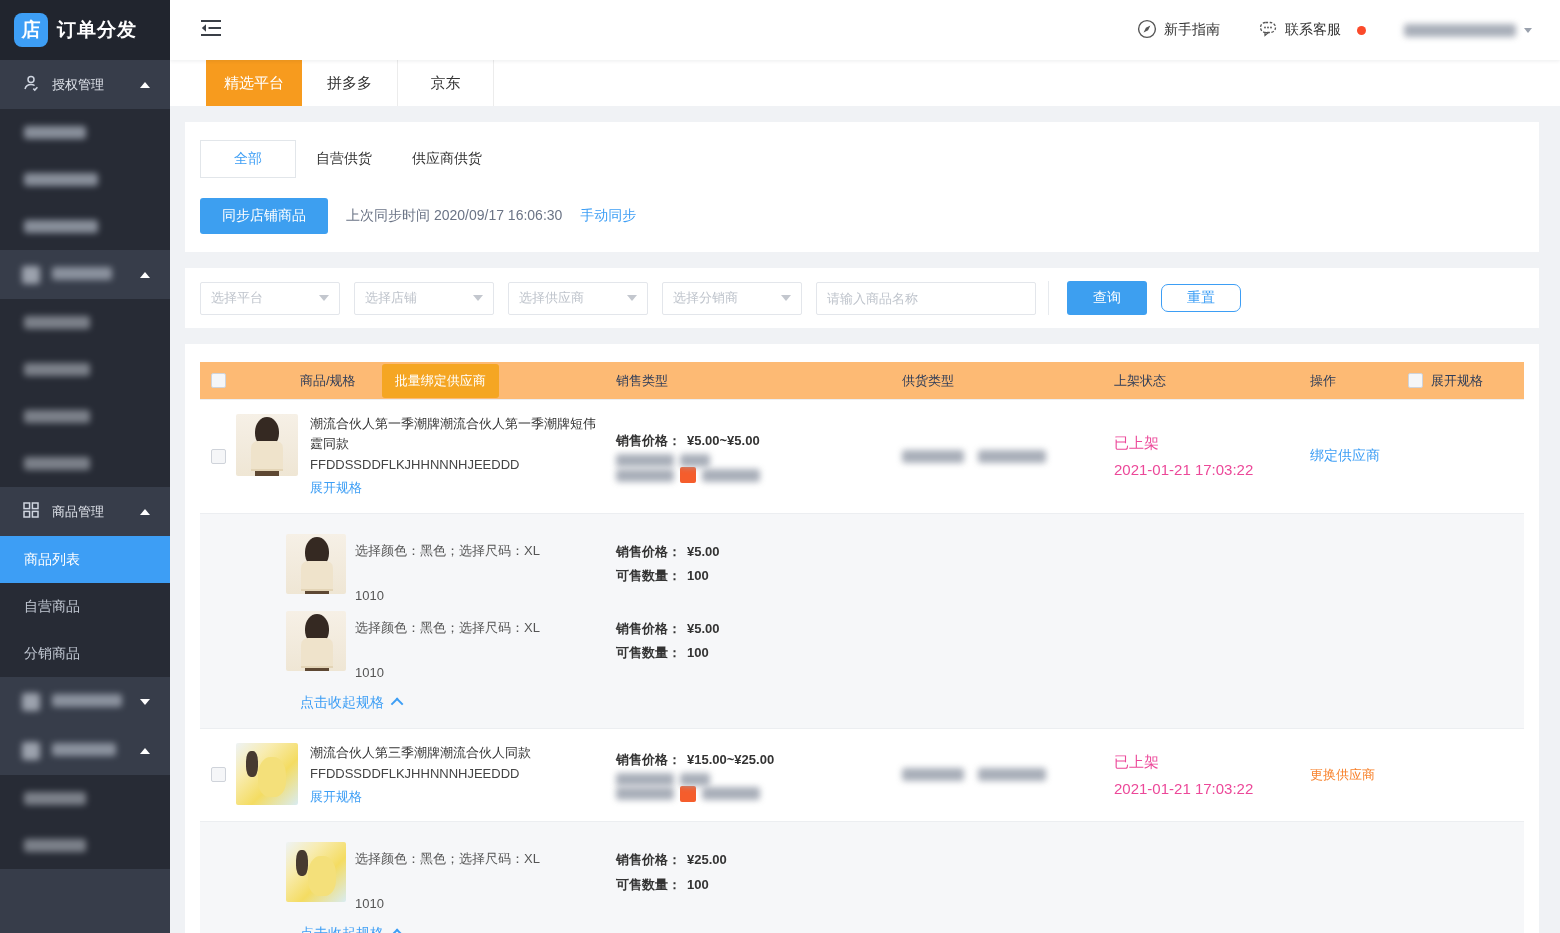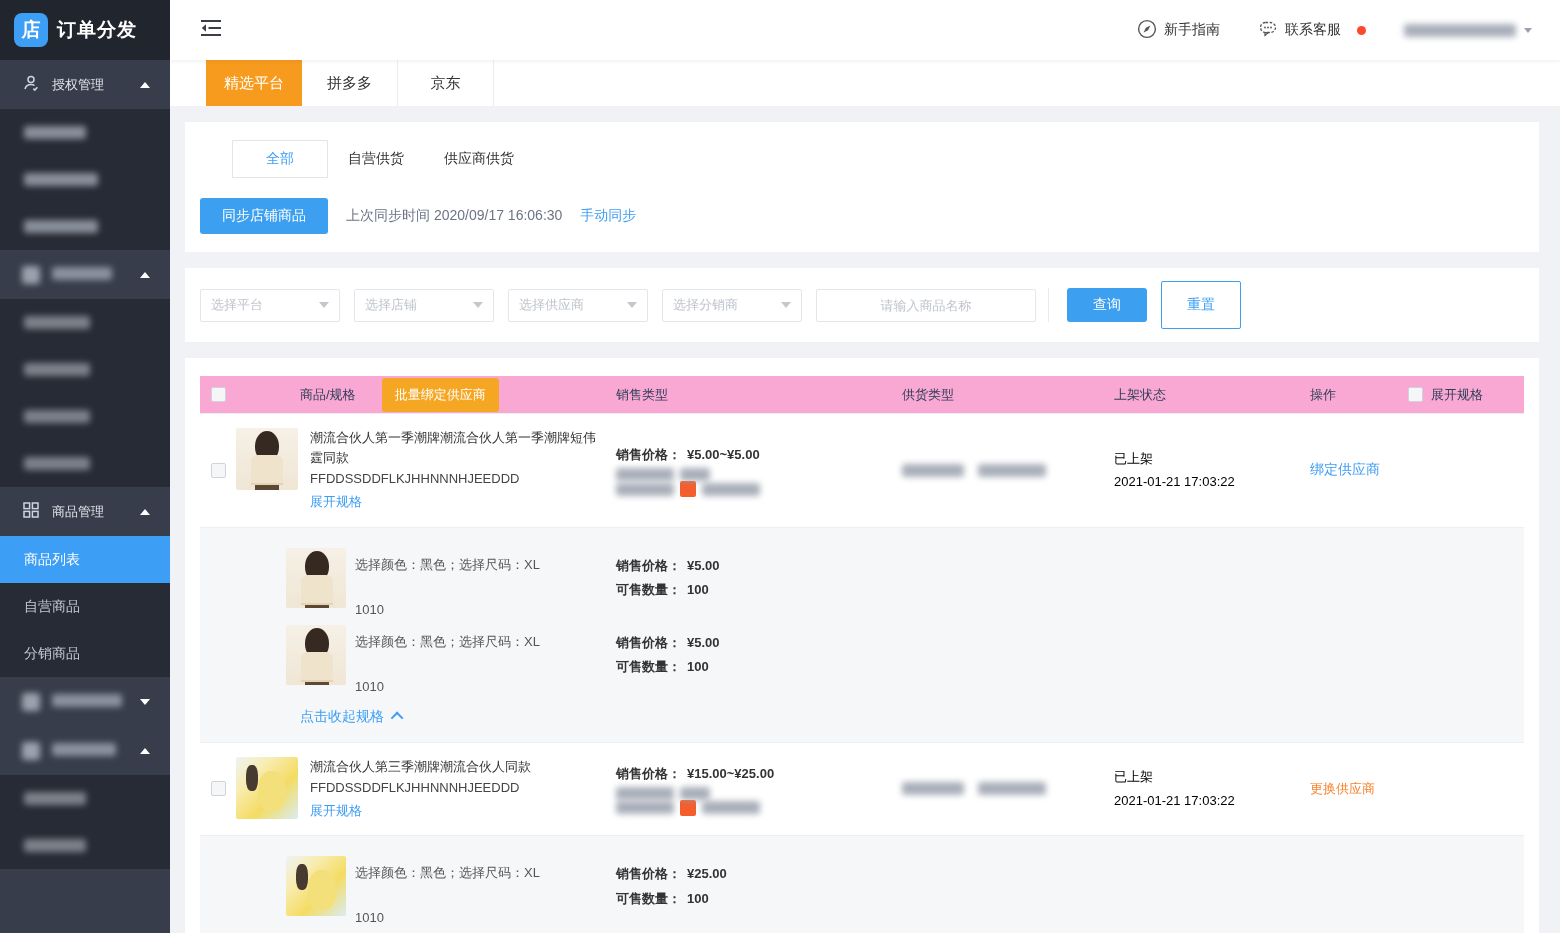--- a/index.html
+++ b/index.html
@@ -46,47 +46,47 @@
   .ptab.active { background:#f79b1e; color:#fff; border-right:none; }
 
   
   .content { position:absolute; left:170px; top:106px; width:1390px; height:827px; background:#f0f2f5; }
   .card { background:#fff; margin:16px 21px 0 15px; }
 
   
   .card-scope { padding:18px 15px 18px 15px; }
   .scope-tabs { display:flex; align-items:center; }
   .scope-tab { padding:9px 0; width:96px; text-align:center; font-size:14px; color:#333; cursor:pointer; }
-  .scope-tab.active { border:1px solid #e2e6ea; color:#3d9ef5; background:#fff;margin-left:32px; }
+  .scope-tab.active { border:1px solid #e2e6ea; color:#3d9ef5; background:#fff; }
   .sync-row { display:flex; align-items:center; margin-top:20px; gap:18px; }
   .btn-blue { background:#3d9ff0; color:#fff; border:none; font-size:14px; padding:9px 22px;
     border-radius:3px; cursor:pointer; font-family:inherit; }
   .sync-time { font-size:14px; color:#6b7486; }
   .link { color:#3d9ef5; cursor:pointer; font-size:14px; text-decoration:none; }
 
   
   .card-filters { padding:13px 15px; display:flex; align-items:center; }
   .select { width:140px; height:33px; border:1px solid #e3e6eb; border-radius:2px; display:flex;
     align-items:center; padding:0 10px; margin-right:14px; color:#bfc4cc; font-size:13px; cursor:pointer; background:#fff; }
   .select .sel-ph { flex:1; }
   .caret-gray { width:0; height:0; border-left:5px solid transparent; border-right:5px solid transparent;
     border-top:6px solid #c3c7ce; }
   .tinput { width:220px; height:33px; border:1px solid #e3e6eb; border-radius:2px; padding:12px 10px;
-    font-size:13px; color:#ef4444; font-family:inherit;text-align:center; }
+    font-size:13px; color:#ef4444; font-family:inherit; }
   .tinput::placeholder { color:#bfc4cc; }
   .vdiv { width:1px; height:34px; background:#e7eaee; margin:0 18px 0 12px; }
   .btn-query { background:#3d9ff0; color:#fff; border:none; width:80px; height:34px; font-size:14px;
     border-radius:3px; cursor:pointer; font-family:inherit; }
-  .btn-reset { background:#fff; color:#3d9ef5; border:1px solid #3d9ef5; width:80px; height:48px;
-    font-size:14px; border-radius:2px; cursor:pointer; margin-left:14px; font-family:inherit; }
+  .btn-reset { background:#fff; color:#3d9ef5; border:1px solid #3d9ef5; width:80px; height:28px;
+    font-size:14px; border-radius:7px; cursor:pointer; margin-left:14px; font-family:inherit; }
 
   
   .card-table { padding:18px 15px 0 15px; }
   .trow { display:grid; grid-template-columns:36px 380px 286px 202px 196px 96px 1fr; align-items:center; }
-  .thead { background:#f9a8d4; height:37px; font-size:13px; color:#2f3d58; }
+  .thead { background:#fdba74; height:37px; font-size:13px; color:#2f3d58; }
   .thead .th-prod { display:flex; align-items:center; gap:26px; padding-left:64px; }
   .btn-batch { background:#f5a623; color:#fff; border:none; font-size:13px; padding:8px 13px;
     border-radius:3px; cursor:pointer; font-family:inherit; }
   .checkbox { width:15px; height:15px; border:1px solid #cfd3da; background:#f5f6f8; border-radius:2px;
     cursor:pointer; display:inline-block; flex:none; }
   .th-expand { display:flex; align-items:center; gap:8px; padding-left:12px; }
   .cell-pad { padding-left:10px; }
 
   .prow { border-top:1px solid #eceef1; min-height:95px; }
   .prow:first-of-type { border-top:none; }
@@ -104,21 +104,21 @@
     background:#473a30; border-radius:40%; }
   .prod-txt { font-size:13px; color:#333; line-height:1.55; }
   .prod-title { max-width:300px; }
   .prod-code { margin-top:1px; color:#444; }
   .prod-expand { margin-top:3px; display:inline-block; font-size:13px; }
 
   .sale-cell { font-size:13px; color:#333; line-height:1.9; }
   .sale-line { display:flex; align-items:center; gap:6px;font-weight:bold; }
   .mini-orange { width:16px; height:16px; background:#f55d2c; border-radius:2px; flex:none; }
   .supply-cell { display:flex; gap:14px; }
-  .status-cell { font-size:13px; color:#000000; line-height:1.8; }
+  .status-cell { font-size:15px; color:#ec4899; line-height:1.8; }
   .action-cell { font-size:13px; }
   .link-orange { color:#f8822c; cursor:pointer; font-size:13px; text-decoration:none; }
 
   
   .spec-section { background:#f6f7f9; border-top:1px solid #eceef1; padding:12px 0 10px 0; }
   .spec-row { min-height:76px; align-items:start; padding-top:8px; }
   .spec-prod { display:flex; gap:9px; padding-left:50px; }
   .spec-thumb { width:60px; height:60px; }
   .spec-txt { font-size:13px; color:#555; padding-top:8px; }
   .spec-code { margin-top:20px; }

